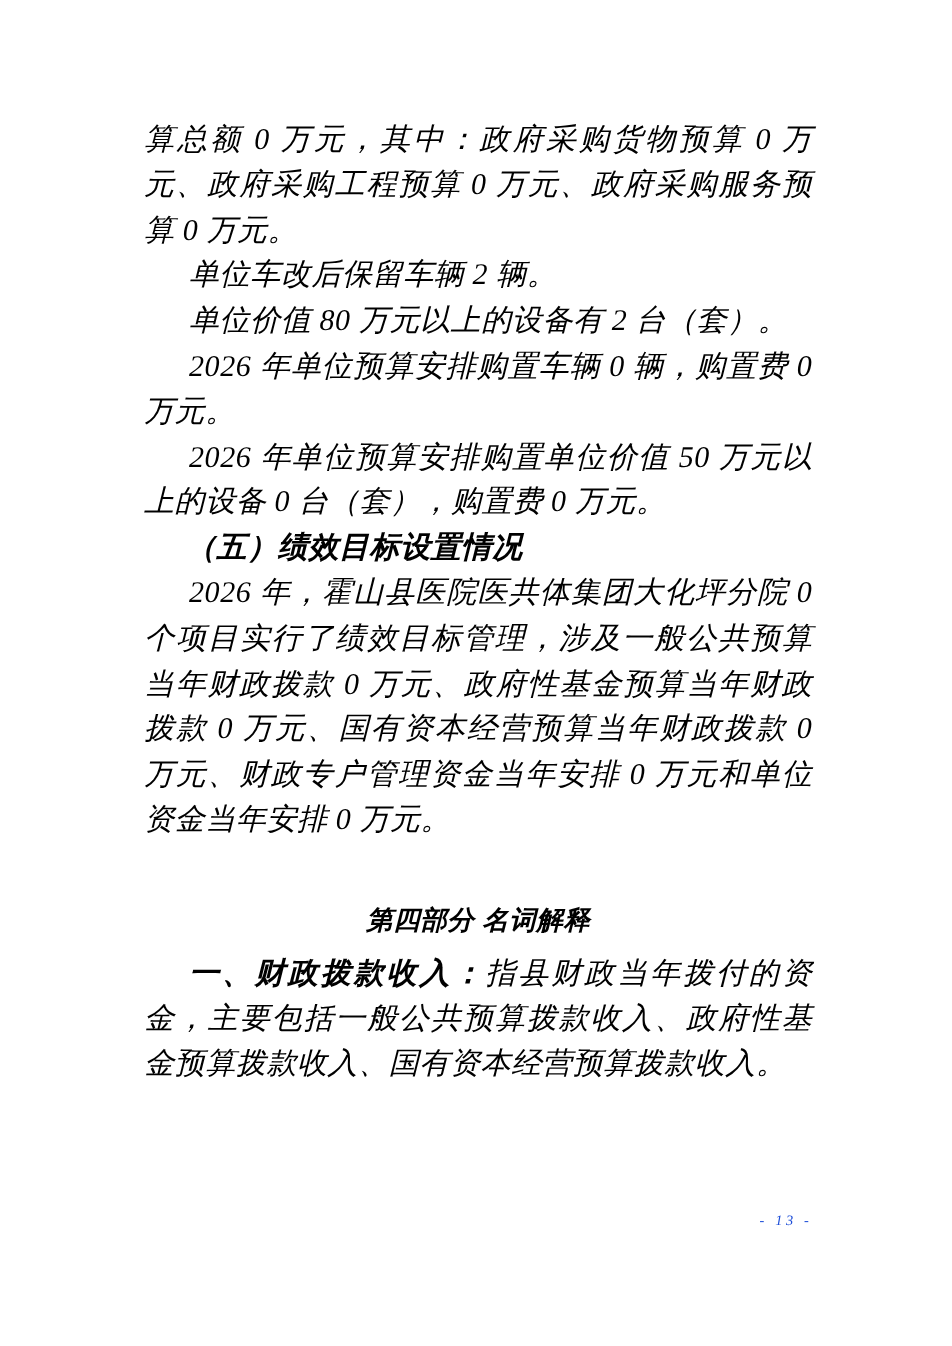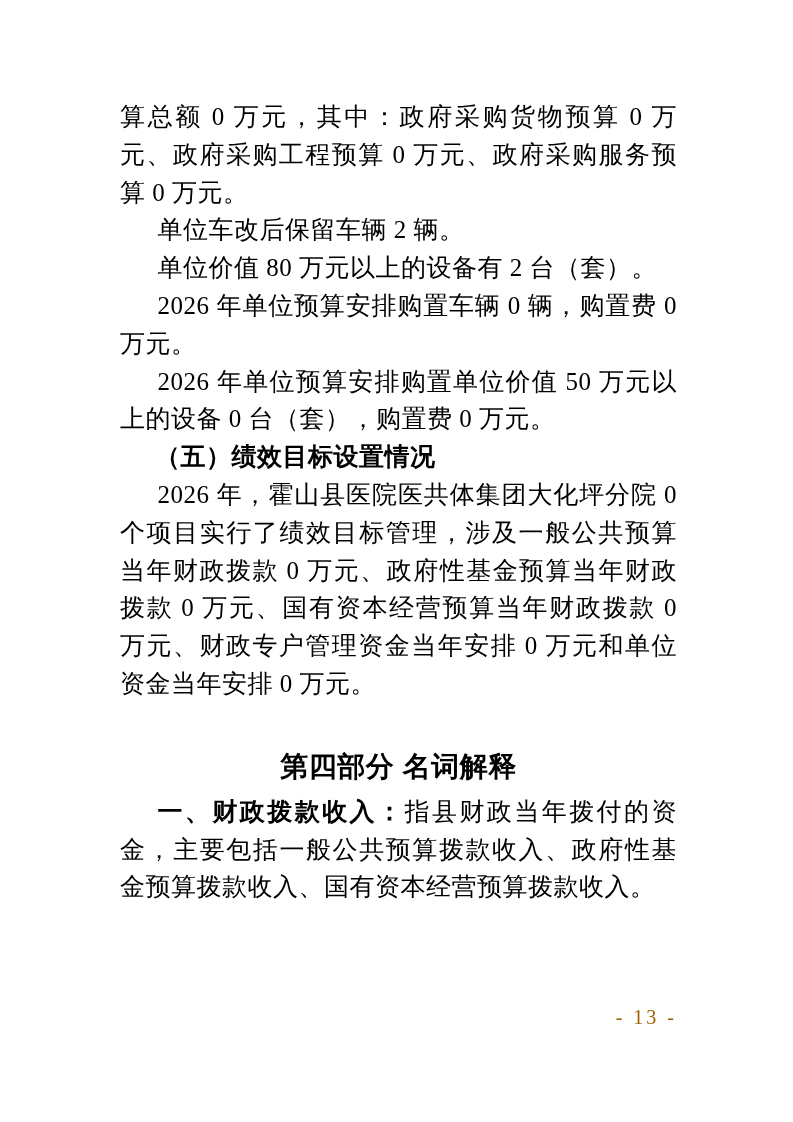--- a/index.html
+++ b/index.html
@@ -8,20 +8,21 @@
     background: #ffffff;
   }
   .page {
     position: relative;
     width: 793px;
     height: 1122px;
     background: #ffffff;
     overflow: hidden;
     font-family: "Liberation Serif", "DejaVu Serif", serif;
     color: #000000;
+    font-style: italic;
   }
   .content {
     position: absolute;
     left: 120px;
     top: 98px;
     width: 557px;
     font-size: 25px;
     line-height: 37.8px;
     text-align: justify;
     letter-spacing: 0.5px;
@@ -37,39 +38,39 @@
     text-indent: 0;
   }
   .subheading {
     text-indent: 1.4em;
     font-weight: bold;
     font-family: "Liberation Sans", "DejaVu Sans", sans-serif;
   }
   .part-title {
     margin: 44px 0 6px 0;
     padding: 0;
-    font-size: 28px;
+    font-size: 22px;
     line-height: 40px;
     font-weight: bold;
     font-family: "Liberation Sans", "DejaVu Sans", sans-serif;
     text-align: center;
     text-indent: 0;
   }
   .term-lead {
     font-weight: bold;
     font-family: "Liberation Sans", "DejaVu Sans", sans-serif;
   }
   .footer {
     position: absolute;
     top: 1007px;
     right: 116px;
-    font-size: 20px;
+    font-size: 12px;
     line-height: 20px;
     letter-spacing: 3px;
-    color: #a16207;
+    color: #1d4ed8;
     font-family: "Liberation Serif", "DejaVu Serif", serif;
   }
 </style>
 </head>
 <body>
 
 <div class="page">
   <div class="content">
 
     <p class="para-continuation">算总额 0 万元，其中：政府采购货物预算 0 万元、政府采购工程预算 0 万元、政府采购服务预算 0 万元。</p>

